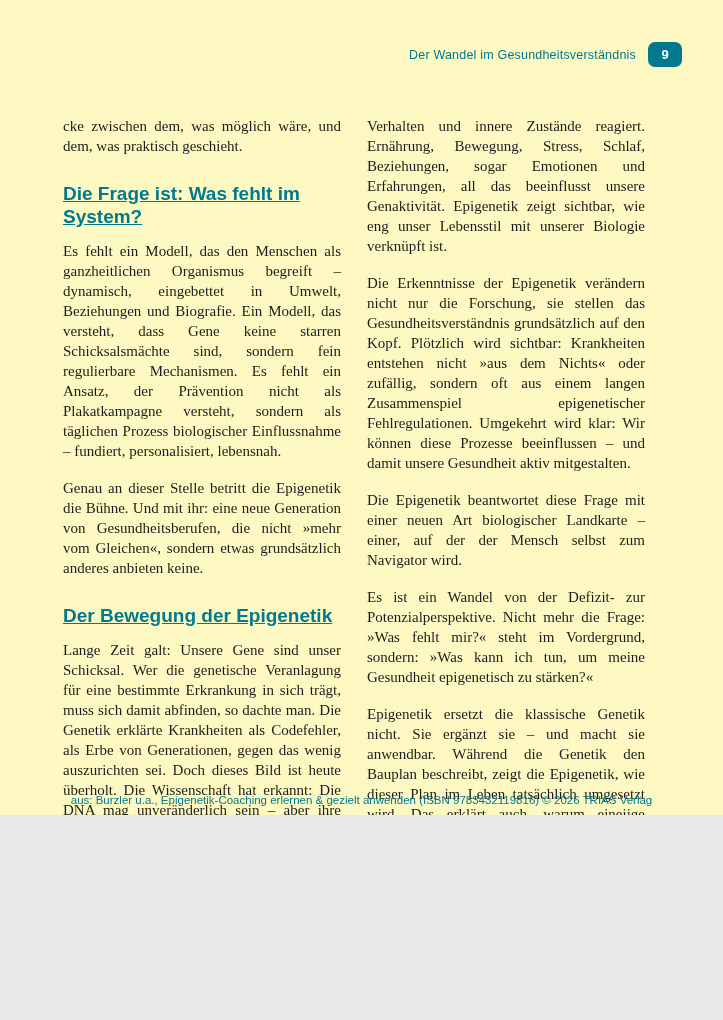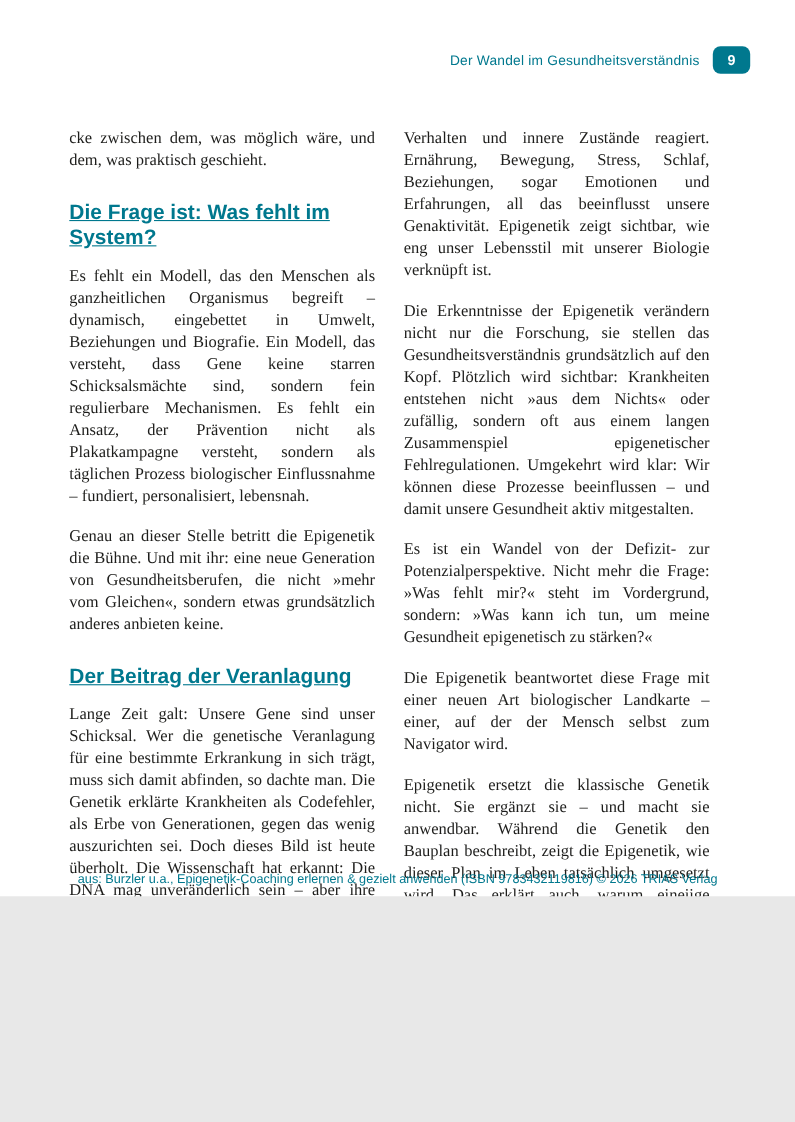--- a/index.html
+++ b/index.html
@@ -5,21 +5,21 @@
   html, body {
     margin: 0;
     padding: 0;
     background: #e8e8e8;
   }
   .page {
     position: relative;
     width: 723px;
     height: 815px;
     margin: 0 auto;
-    background: #ffffff;
+    background: #fef9c3;
     overflow: hidden;
     font-family: "Liberation Serif", serif;
     color: #1d1d1b;
   }
   
   .page-header {
     position: absolute;
     top: 42px;
     left: 63px;
     right: 41px;
@@ -103,29 +103,29 @@
     <span class="page-badge">9</span>
   </header>
 
   <main class="columns">
 
     <div class="col">
       <p>cke zwischen dem, was möglich wäre, und dem, was praktisch geschieht.</p>
       <h2>Die Frage ist: Was fehlt im System?</h2>
       <p>Es fehlt ein Modell, das den Menschen als ganzheitlichen Organismus begreift – dynamisch, eingebettet in Umwelt, Beziehungen und Biografie. Ein Modell, das versteht, dass Gene keine starren Schicksalsmächte sind, sondern fein regulierbare Mechanismen. Es fehlt ein Ansatz, der Prävention nicht als Plakatkampagne versteht, sondern als täglichen Prozess biologischer Einflussnahme – fundiert, personalisiert, lebensnah.</p>
       <p>Genau an dieser Stelle betritt die Epigenetik die Bühne. Und mit ihr: eine neue Generation von Gesundheitsberufen, die nicht »mehr vom Gleichen«, sondern etwas grundsätzlich anderes anbieten keine.</p>
-      <h2>Der Beitrag der Veranlagung</h2>
+      <h2>Der Bewegung der Epigenetik</h2>
       <p>Lange Zeit galt: Unsere Gene sind unser Schicksal. Wer die genetische Veranlagung für eine bestimmte Erkrankung in sich trägt, muss sich damit abfinden, so dachte man. Die Genetik erklärte Krankheiten als Codefehler, als Erbe von Generationen, gegen das wenig auszurichten sei. Doch dieses Bild ist heute überholt. Die Wissenschaft hat erkannt: Die DNA mag unveränderlich sein – aber ihre Aktivität ist es nicht.</p>
     </div>
 
     <div class="col">
       <p>Verhalten und innere Zustände reagiert. Ernährung, Bewegung, Stress, Schlaf, Beziehungen, sogar Emotionen und Erfahrungen, all das beeinflusst unsere Genaktivität. Epigenetik zeigt sichtbar, wie eng unser Lebensstil mit unserer Biologie verknüpft ist.</p>
       <p>Die Erkenntnisse der Epigenetik verändern nicht nur die Forschung, sie stellen das Gesundheitsverständnis grundsätzlich auf den Kopf. Plötzlich wird sichtbar: Krankheiten entstehen nicht »aus dem Nichts« oder zufällig, sondern oft aus einem langen Zusammenspiel epigenetischer Fehlregulationen. Umgekehrt wird klar: Wir können diese Prozesse beeinflussen – und damit unsere Gesundheit aktiv mitgestalten.</p>
+      <p>Die Epigenetik beantwortet diese Frage mit einer neuen Art biologischer Landkarte – einer, auf der der Mensch selbst zum Navigator wird.</p>
       <p>Es ist ein Wandel von der Defizit- zur Potenzialperspektive. Nicht mehr die Frage: »Was fehlt mir?« steht im Vordergrund, sondern: »Was kann ich tun, um meine Gesundheit epigenetisch zu stärken?«</p>
-      <p>Die Epigenetik beantwortet diese Frage mit einer neuen Art biologischer Landkarte – einer, auf der der Mensch selbst zum Navigator wird.</p>
       <p>Epigenetik ersetzt die klassische Genetik nicht. Sie ergänzt sie – und macht sie anwendbar. Während die Genetik den Bauplan beschreibt, zeigt die Epigenetik, wie dieser Plan im Leben tatsächlich umgesetzt wird. Das erklärt auch, warum eineiige Zwillinge, die mit exakt denselben Genen geboren werden, sich im Laufe des Lebens dennoch deutlich voneinander unterscheiden können: in Gesundheit, Persönlichkeit und sogar in ihrem Risiko für bestimmte Erkrankungen.</p>
     </div>
 
   </main>
 
   <footer class="page-footer">
     <span class="credit">aus: Burzler u.a., Epigenetik-Coaching erlernen &amp; gezielt anwenden (ISBN 9783432119816) © 2026 TRIAS Verlag</span>
   </footer>
 
 </div>

